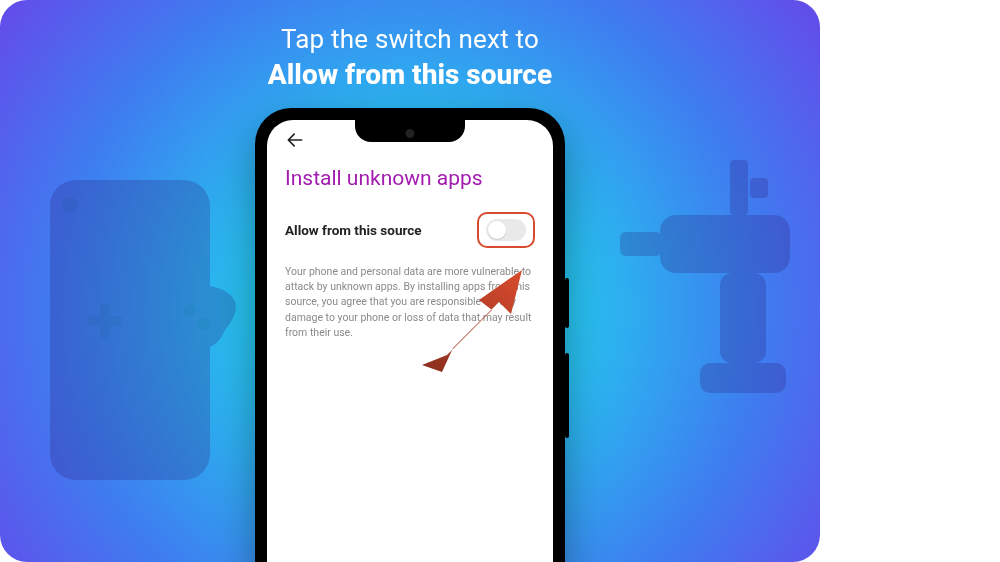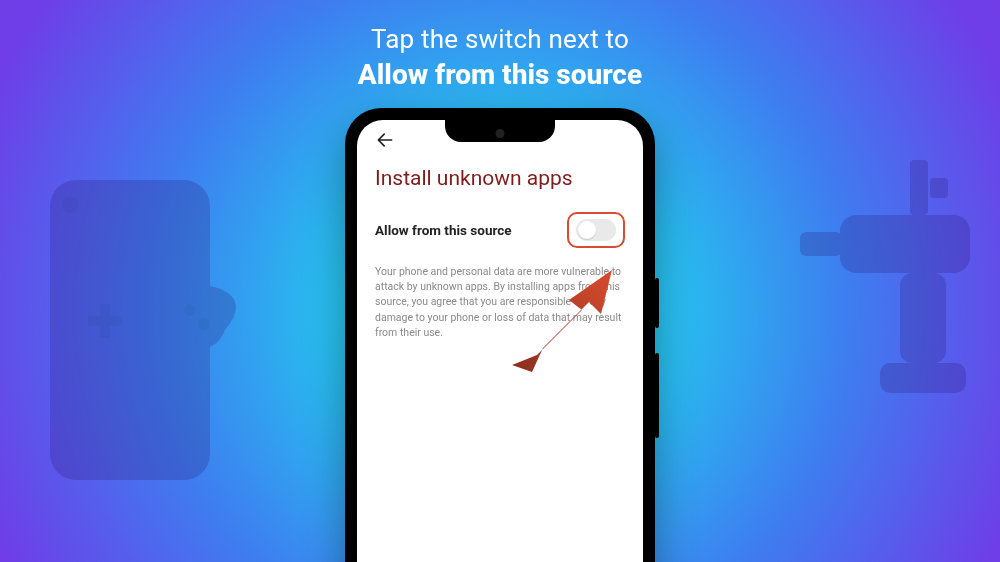--- a/index.html
+++ b/index.html
@@ -1,20 +1,21 @@
 <!DOCTYPE html>
 <html><head>
   <meta charset="utf-8">
   <style>
     * { margin:0; padding:0; box-sizing:border-box; }
     html,body { width:1000px; height:562px; overflow:hidden; font-family: -apple-system, Roboto, "Helvetica Neue", Arial, sans-serif; }
 
     .stage {
-      position:relative; width:1000px; height:562px;
+      position:relative; width:820px; height:562px;
       background: radial-gradient(1000px 1000px at 50% 55%, #36d6f4 0%, #25c6ef 15%, #3e7df0 35%, #6e3ee8 55%, #7a38e1 75%, #6e2fd2 100%);
+      border-radius: 27px;
     }
 
     
     .deco-left, .deco-right { position:absolute; opacity:0.22; fill:#2a0f6a; }
     .deco-left  { left:10px;  top:140px; width:260px; height:380px; }
     .deco-right { right:-10px; top:120px; width:220px; height:380px; }
 
     .headline { position:absolute; left:0; right:0; top:24px; text-align:center; color:#fff; }
     .headline .line1 { font-size:26px; font-weight:400; letter-spacing:0.2px; }
     .headline .line2 { font-size:28px; font-weight:800; margin-top:4px; }
@@ -33,21 +34,21 @@
     .notch { position:absolute; left:50%; transform:translateX(-50%); top:0; width:110px; height:22px; background:#000; border-radius:0 0 16px 16px; z-index:5;}
     .notch::after { content:""; position:absolute; left:50%; top:9px; transform:translateX(-50%); width:9px; height:9px; background:#222; border-radius:50%; }
 
     .statusbar { position:relative; height:28px; display:flex; align-items:center; justify-content:space-between; padding:0 14px 0 22px; font-size:11px; color:#222; }
     .status-right { display:flex; gap:6px; align-items:center; }
     .status-right svg { display:block; }
 
     .topbar { padding:6px 14px 4px 14px; }
     .back   { width:28px; height:28px; display:flex; align-items:center; justify-content:center; cursor:pointer; }
 
-    .title  { padding:8px 18px 10px 18px; font-size:21px; color:#7f1d1d; font-weight:400; }
+    .title  { padding:8px 18px 10px 18px; font-size:21px; color:#a21caf; font-weight:400; }
 
     .row    { display:flex; align-items:center; justify-content:space-between; padding:12px 18px 8px 18px; }
     .row-label { font-size:13.5px; font-weight:700; color:#222; }
 
     
     .switch-wrap { position:relative; width:58px; height:36px; display:flex; align-items:center; justify-content:center; }
     .highlight   { position:absolute; inset:0; border:2.5px solid #d84b2e; border-radius:10px; pointer-events:none; }
     .switch      { width:40px; height:22px; background:#e9e9ea; border-radius:22px; position:relative; cursor:pointer; }
     .switch .knob{ position:absolute; left:2px; top:2px; width:18px; height:18px; background:#fff; border-radius:50%; box-shadow:0 1px 1px rgba(0,0,0,0.15); }
 

